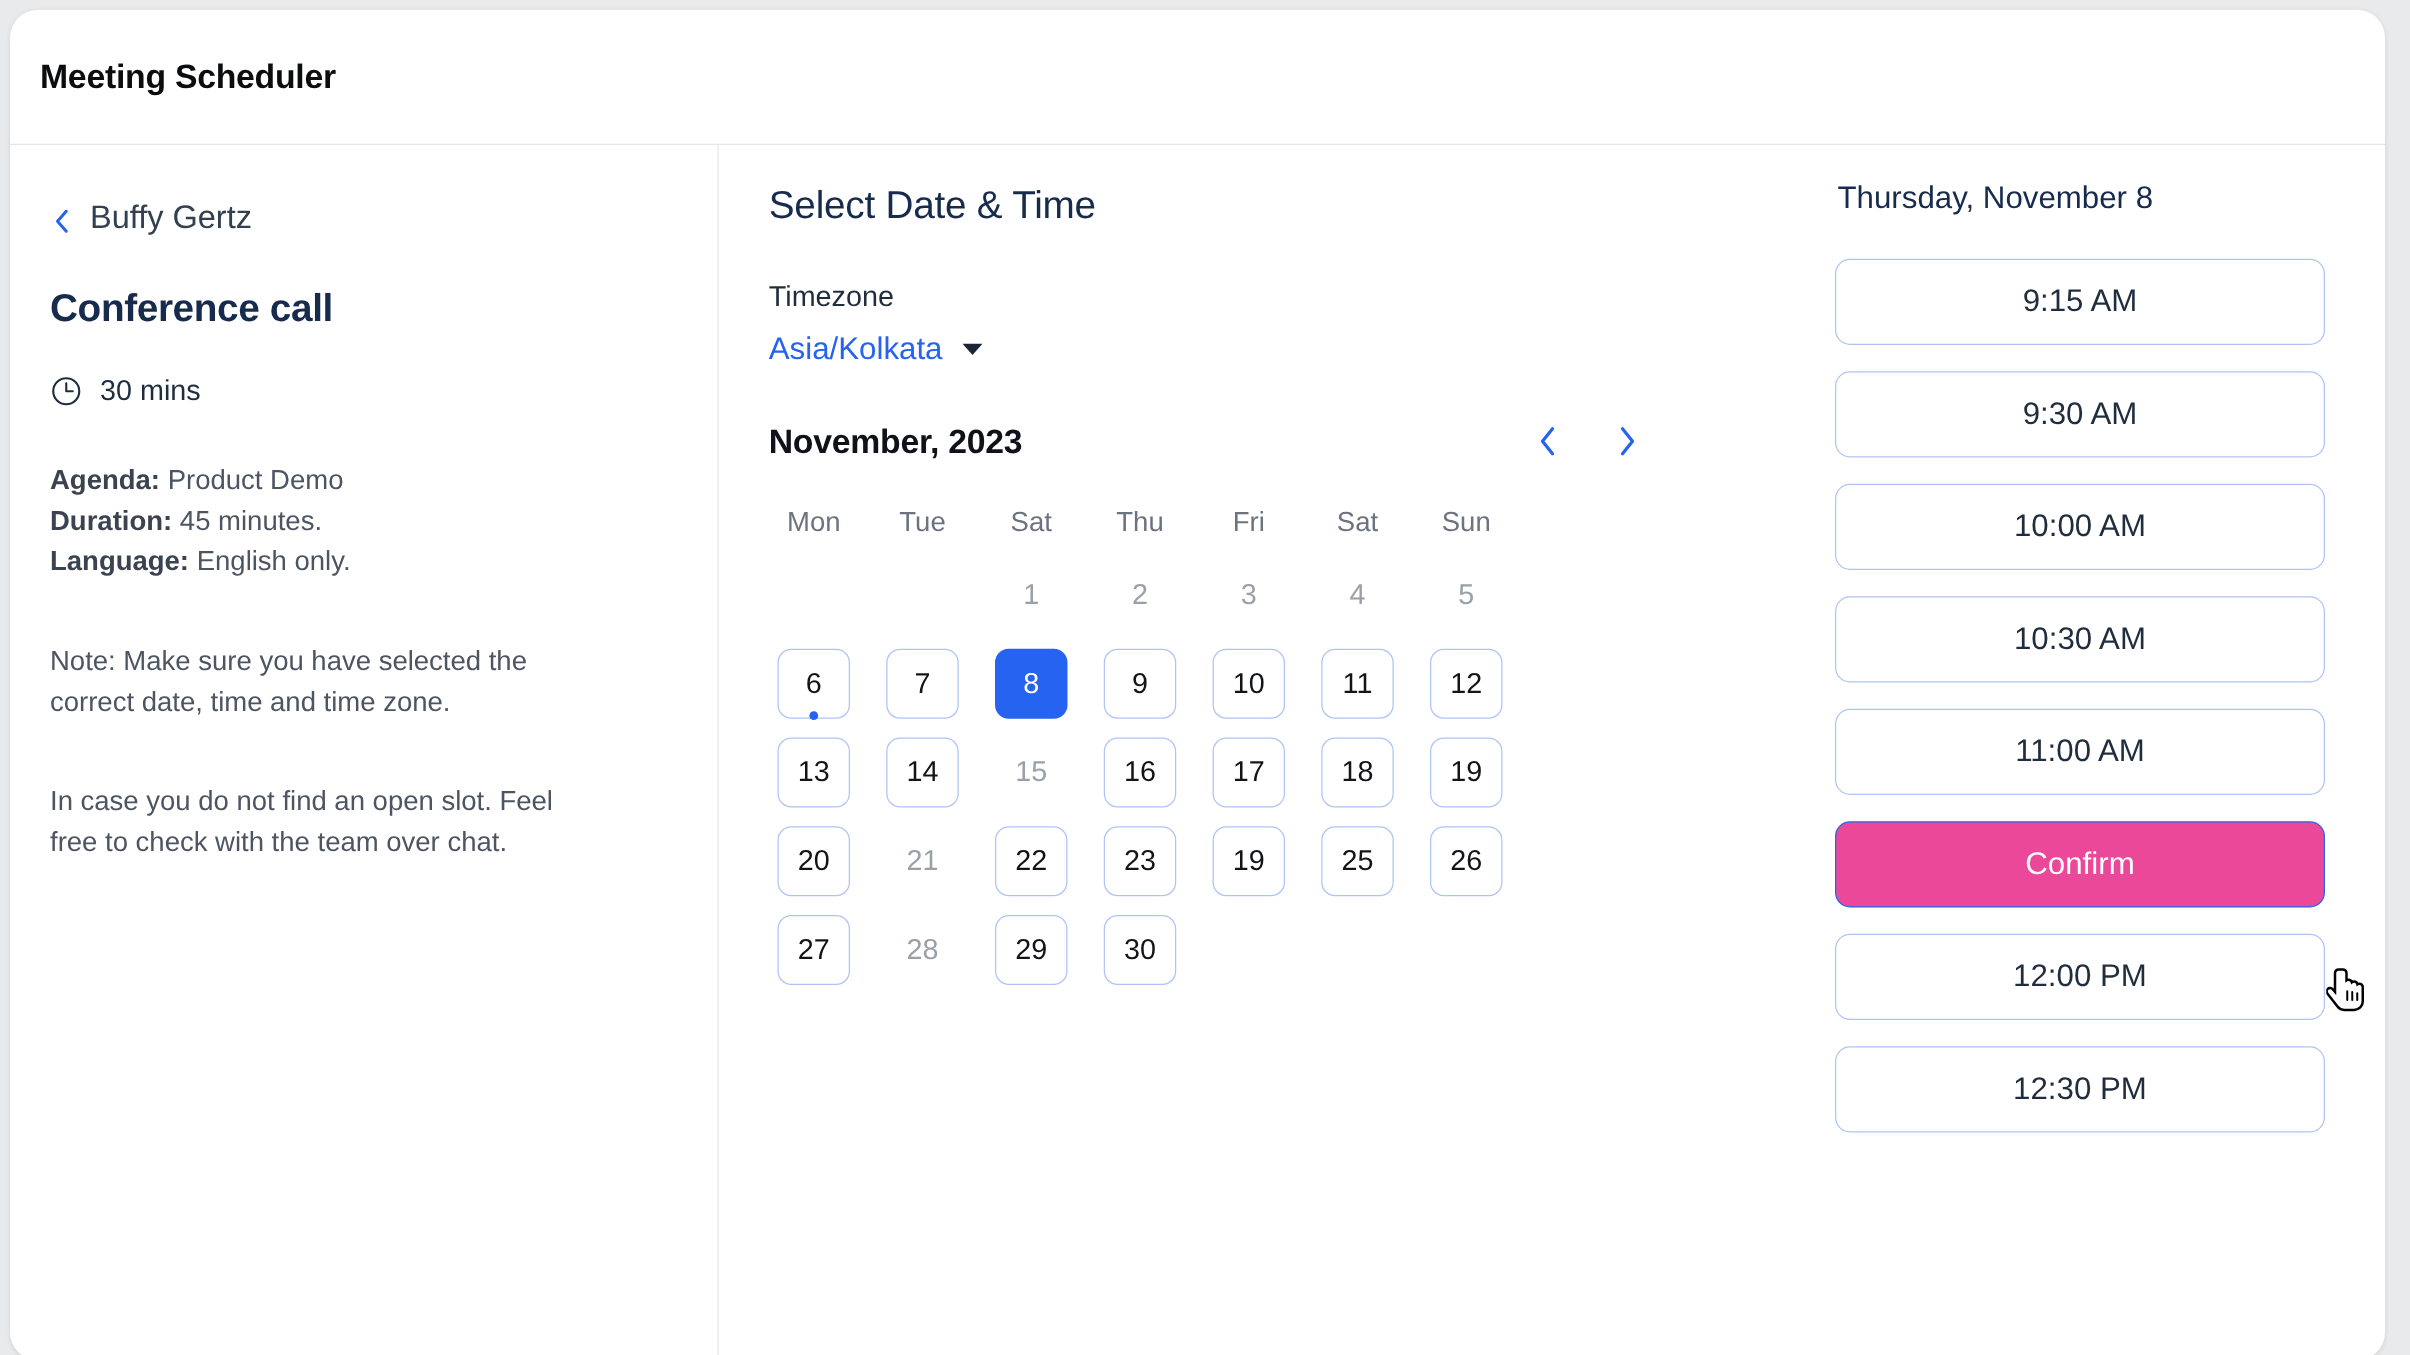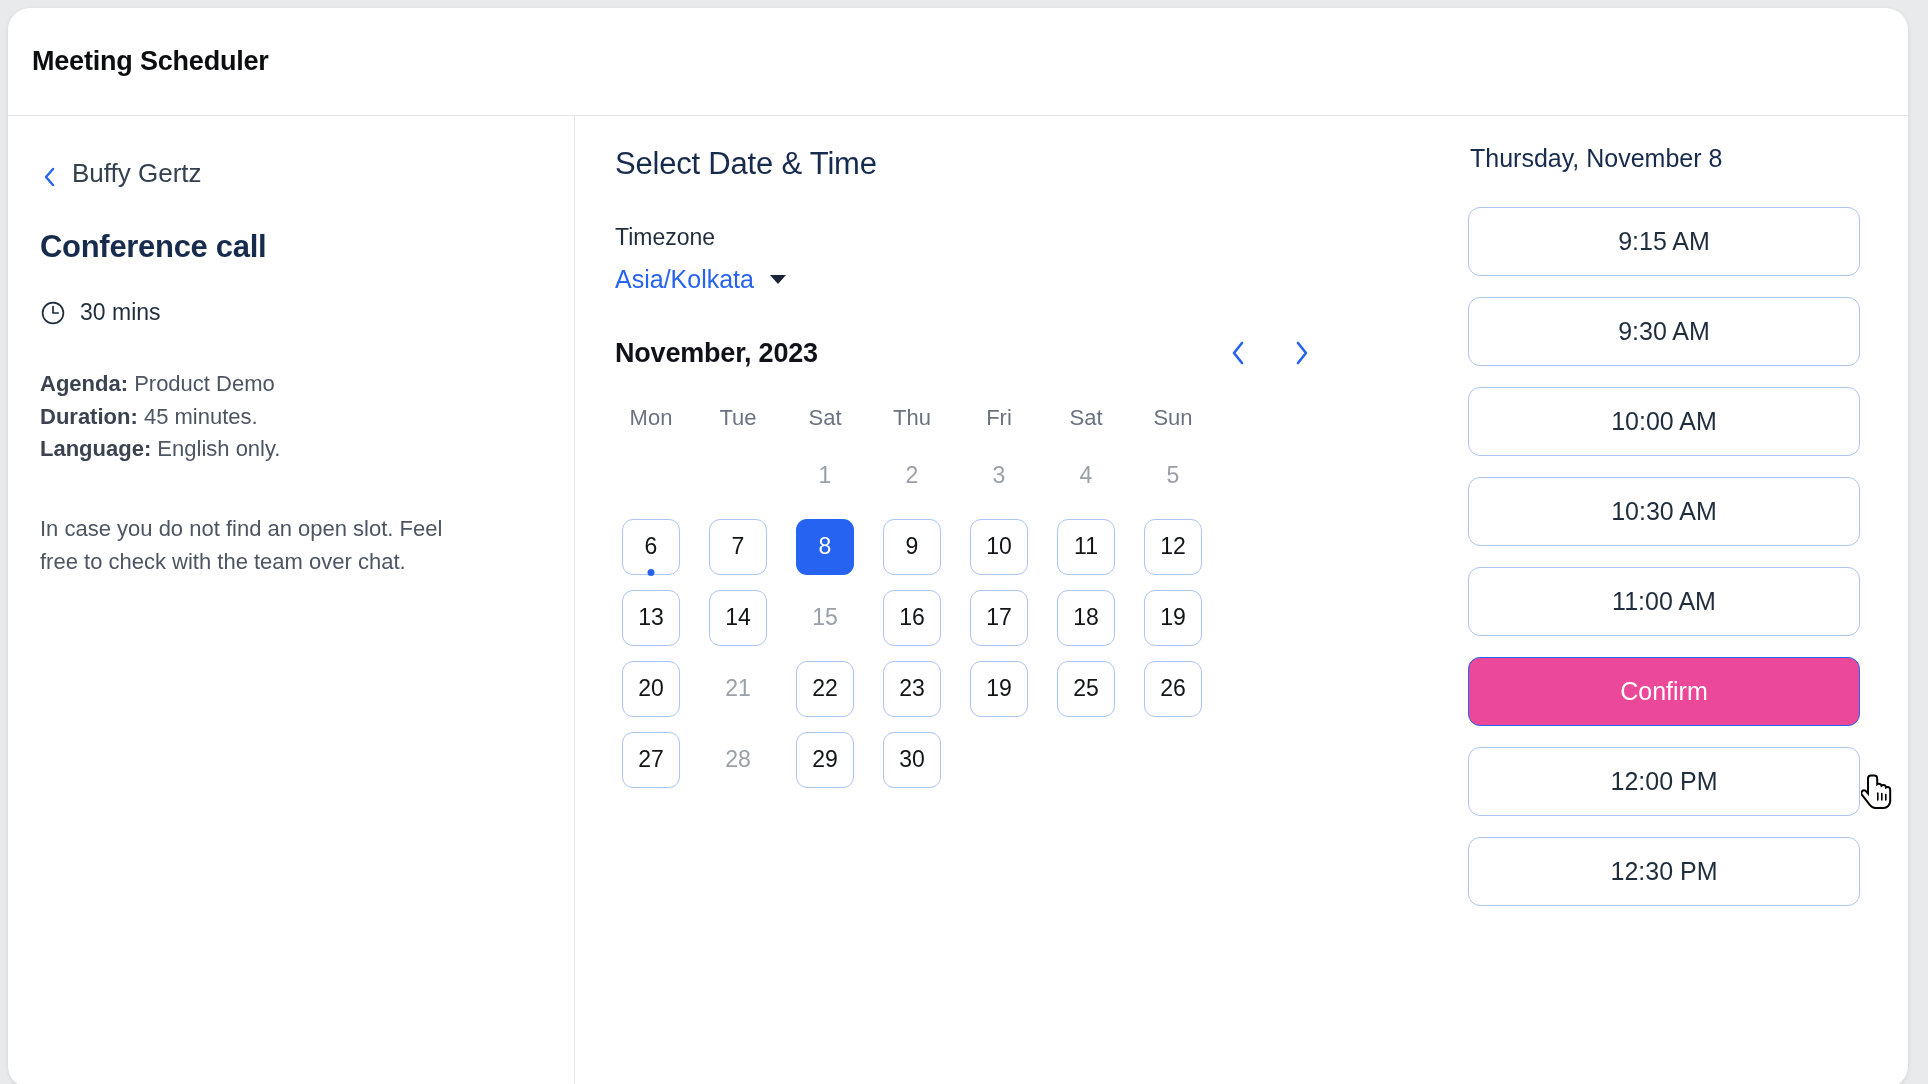--- a/index.html
+++ b/index.html
@@ -295,20 +295,21 @@
         <div class="meta-line">
           <b>Duration:</b>
           <span>45 minutes.</span>
         </div>
         <div class="meta-line">
           <b>Language:</b>
           <span>English only.</span>
         </div>
       </div>
 
+      <div class="note-para">Note: Make sure you have selected the correct date, time and time zone.</div>
       <div class="note-para">In case you do not find an open slot. Feel free to check with the team over chat.</div>
     </div>
 
     <div class="calendar-col">
       <div class="section-title">Select Date &amp; Time</div>
 
       <div class="tz-label">Timezone</div>
       <div class="tz-select">
         <span class="tz-value">Asia/Kolkata</span>
         <span class="caret"></span>

